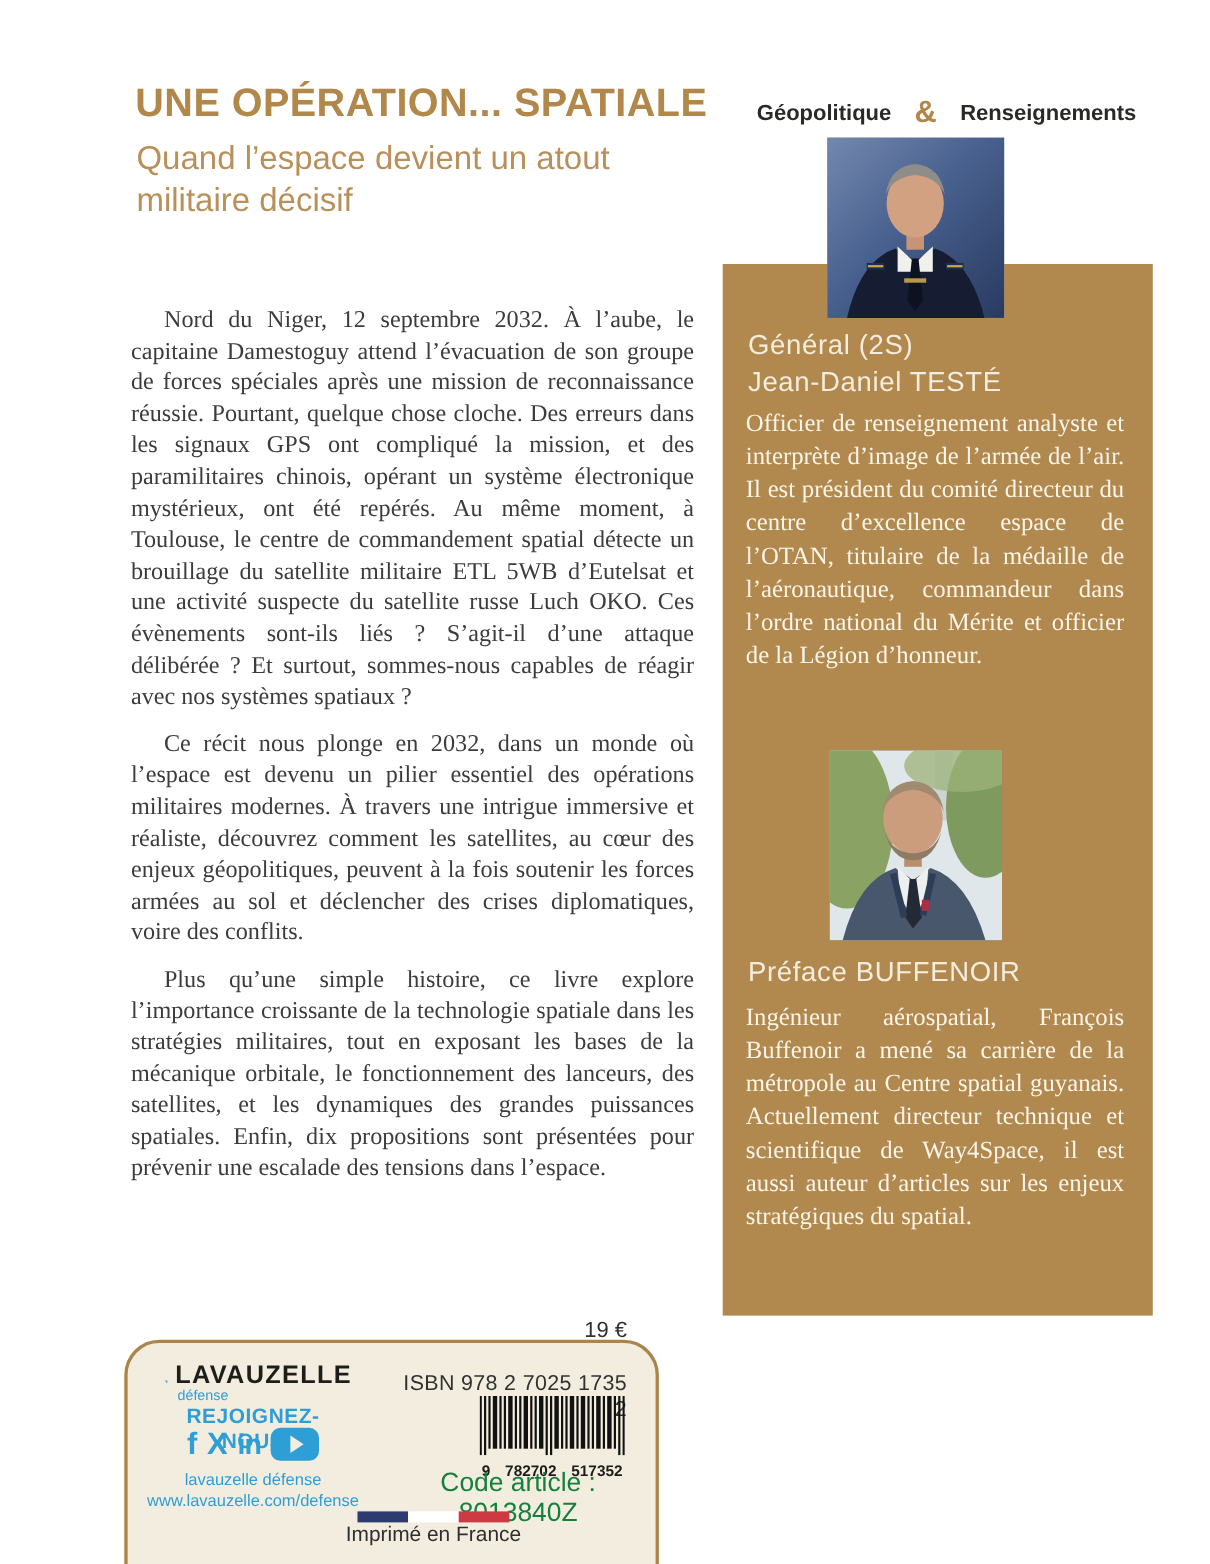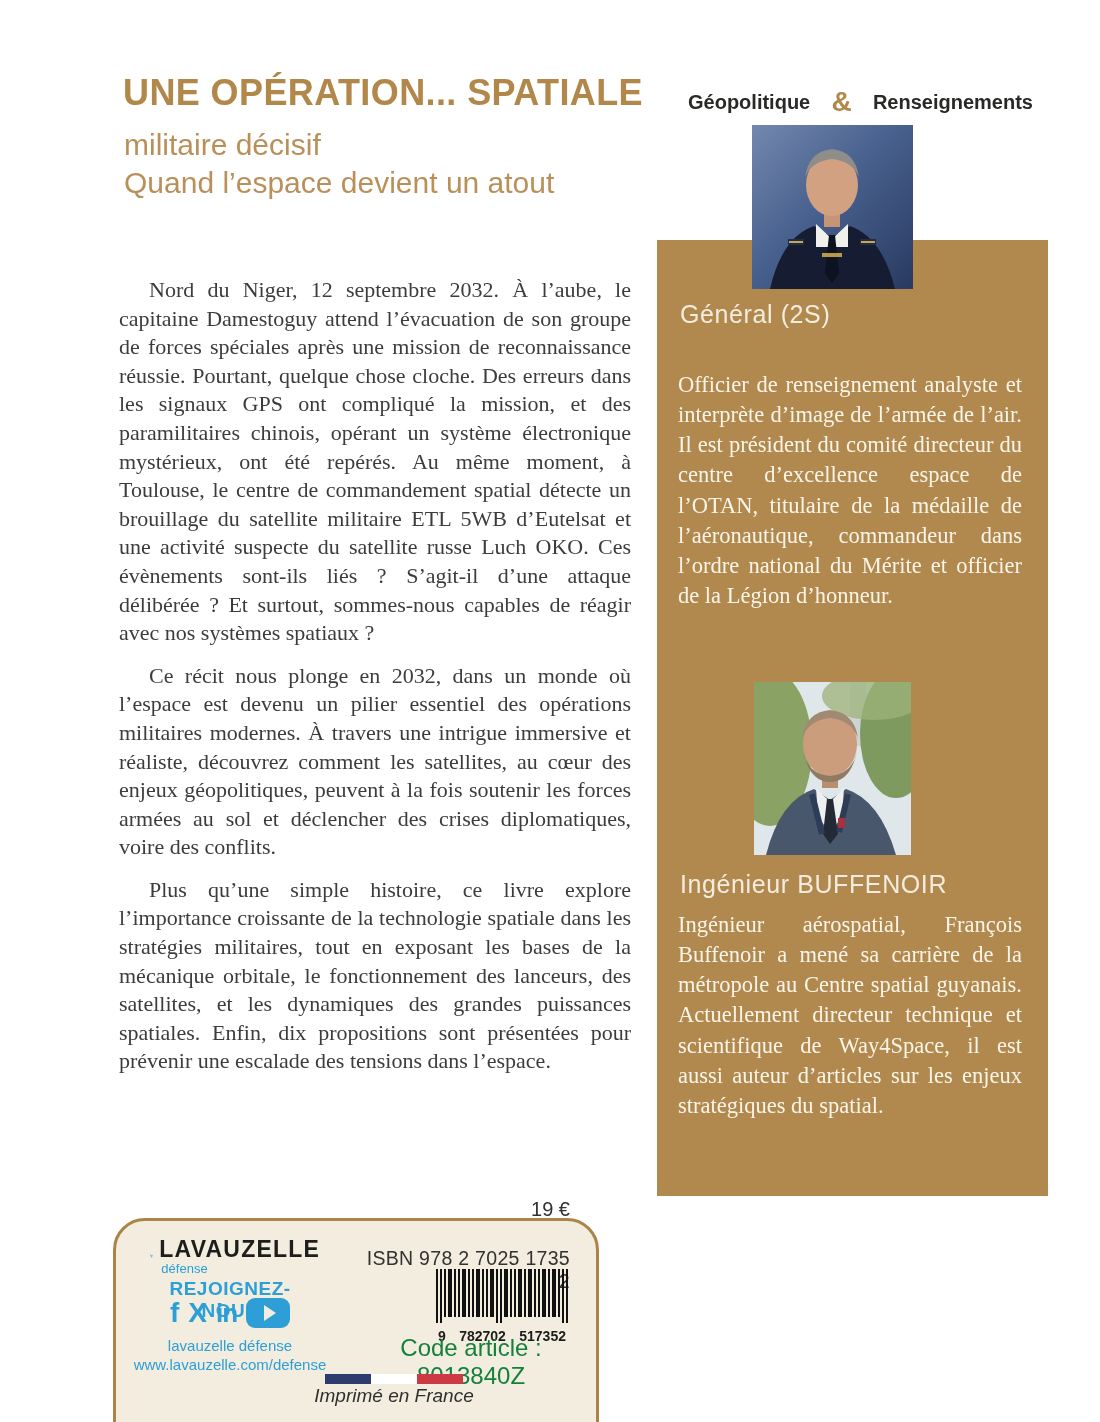--- a/index.html
+++ b/index.html
@@ -108,38 +108,38 @@
     font-size:14px; font-weight:700; color:#1c1c1c; margin-top:1px;
     padding:0 2px;
   }
   .code-article { left:366px; top:1334px; width:210px; text-align:center; font-size:24px; color:#15803d; }
 
   .flag { left:325px; top:1374px; width:138px; height:10px; display:flex; }
   .flag span { flex:1; }
   .flag-b { background:#2e3b6e; }
   .flag-w { background:#ffffff; }
   .flag-r { background:#cd3a44; }
-  .printed { left:302px; top:1385px; width:184px; text-align:center; font-size:19px; color:#2f2f2f;font-style:italic; }
+  .printed { left:302px; top:1385px; width:184px; text-align:center; font-size:19px; color:#2f2f2f; }
 </style>
 </head>
 <body>
 
 <div id="page">
 
   <div class="abs title">UNE OPÉRATION... SPATIALE</div>
 
   <div class="abs collection">
     <span>Géopolitique</span>
     <span class="amp">&amp;</span>
     <span>Renseignements</span>
   </div>
 
   <div class="abs subtitle">
+    <div>Quand l’espace devient un atout</div>
     <div>militaire décisif</div>
-    <div>Quand l’espace devient un atout</div>
   </div>
 
 
   <div class="abs synopsis">
     <p>Nord du Niger, 12 septembre 2032. À l’aube, le capitaine Damestoguy attend l’évacuation de son groupe de forces spéciales après une mission de reconnaissance réussie. Pourtant, quelque chose cloche. Des erreurs dans les signaux GPS ont compliqué la mission, et des paramilitaires chinois, opérant un système électronique mystérieux, ont été repérés. Au même moment, à Toulouse, le centre de commandement spatial détecte un brouillage du satellite militaire ETL 5WB d’Eutelsat et une activité suspecte du satellite russe Luch OKO. Ces évènements sont-ils liés ? S’agit-il d’une attaque délibérée ? Et surtout, sommes-nous capables de réagir avec nos systèmes spatiaux ?</p>
     <p>Ce récit nous plonge en 2032, dans un monde où l’espace est devenu un pilier essentiel des opérations militaires modernes. À travers une intrigue immersive et réaliste, découvrez comment les satellites, au cœur des enjeux géopolitiques, peuvent à la fois soutenir les forces armées au sol et déclencher des crises diplomatiques, voire des conflits.</p>
     <p>Plus qu’une simple histoire, ce livre explore l’importance croissante de la technologie spatiale dans les stratégies militaires, tout en exposant les bases de la mécanique orbitale, le fonctionnement des lanceurs, des satellites, et les dynamiques des grandes puissances spatiales. Enfin, dix propositions sont présentées pour prévenir une escalade des tensions dans l’espace.</p>
   </div>
 
   <div class="abs panel"></div>
@@ -163,20 +163,21 @@
       <rect x="70" y="128" width="20" height="4" fill="#c9a84c" opacity="0.9"></rect>
       <rect x="36" y="114" width="16" height="6" fill="#202c4c"></rect>
       <rect x="108" y="114" width="16" height="6" fill="#202c4c"></rect>
       <rect x="37" y="116" width="14" height="2" fill="#c9a84c"></rect>
       <rect x="109" y="116" width="14" height="2" fill="#c9a84c"></rect>
     </svg>
   </div>
 
   <div class="abs author-name name-1">
     <div>Général (2S)</div>
+    <div>Jean-Daniel TESTÉ</div>
   </div>
   <div class="abs bio bio-1">Officier de renseignement analyste et interprète d’image de l’armée de l’air. Il est président du comité directeur du centre d’excellence espace de l’OTAN, titulaire de la médaille de l’aéronautique, commandeur dans l’ordre national du Mérite et officier de la Légion d’honneur.</div>
 
   <div class="abs photo photo-2">
     <svg width="157" height="173" viewBox="0 0 157 173" xmlns="http://www.w3.org/2000/svg">
       <rect width="157" height="173" fill="#dfe7ea"></rect>
       <rect x="96" y="0" width="16" height="64" fill="#ccd5d1"></rect>
       <ellipse cx="16" cy="66" rx="42" ry="78" fill="#8aa263"></ellipse>
       <ellipse cx="142" cy="52" rx="36" ry="64" fill="#7e9a5e"></ellipse>
       <ellipse cx="120" cy="14" rx="52" ry="24" fill="#9db27a" opacity="0.75"></ellipse>
@@ -187,21 +188,21 @@
       <path d="M12 173 Q26 118 60 107 L76 118 L92 107 Q126 118 142 173 Z" fill="#49576d"></path>
       <path d="M62 106 L76 120 L90 106 L88 134 L76 152 L64 134 Z" fill="#eef0ef"></path>
       <path d="M73 117 L79 117 L84 152 L76 162 L69 152 Z" fill="#232a36"></path>
       <path d="M58 112 L68 152" stroke="#2d3d57" stroke-width="6" fill="none"></path>
       <path d="M94 112 L85 150" stroke="#2d3d57" stroke-width="6" fill="none"></path>
       <rect x="84" y="136" width="7" height="10" fill="#a83040"></rect>
     </svg>
   </div>
 
   <div class="abs author-name name-2">
-    <div>Ingénieur BUFFENOIR</div>
+    <div>Préface BUFFENOIR</div>
   </div>
   <div class="abs bio bio-2">Ingénieur aérospatial, François Buffenoir a mené sa carrière de la métropole au Centre spatial guyanais. Actuellement directeur technique et scientifique de Way4Space, il est aussi auteur d’articles sur les enjeux stratégiques du spatial.</div>
 
   <div class="abs pub-box"></div>
 
   <div class="abs brand">
     <svg width="34" height="32" viewBox="0 0 34 32">
       <polygon points="1,3 12,3 21,28 15,31" fill="#2e8fd0"></polygon>
       <polygon points="33,3 23,3 14,27 19,30" fill="#8ccdf0"></polygon>
     </svg>

